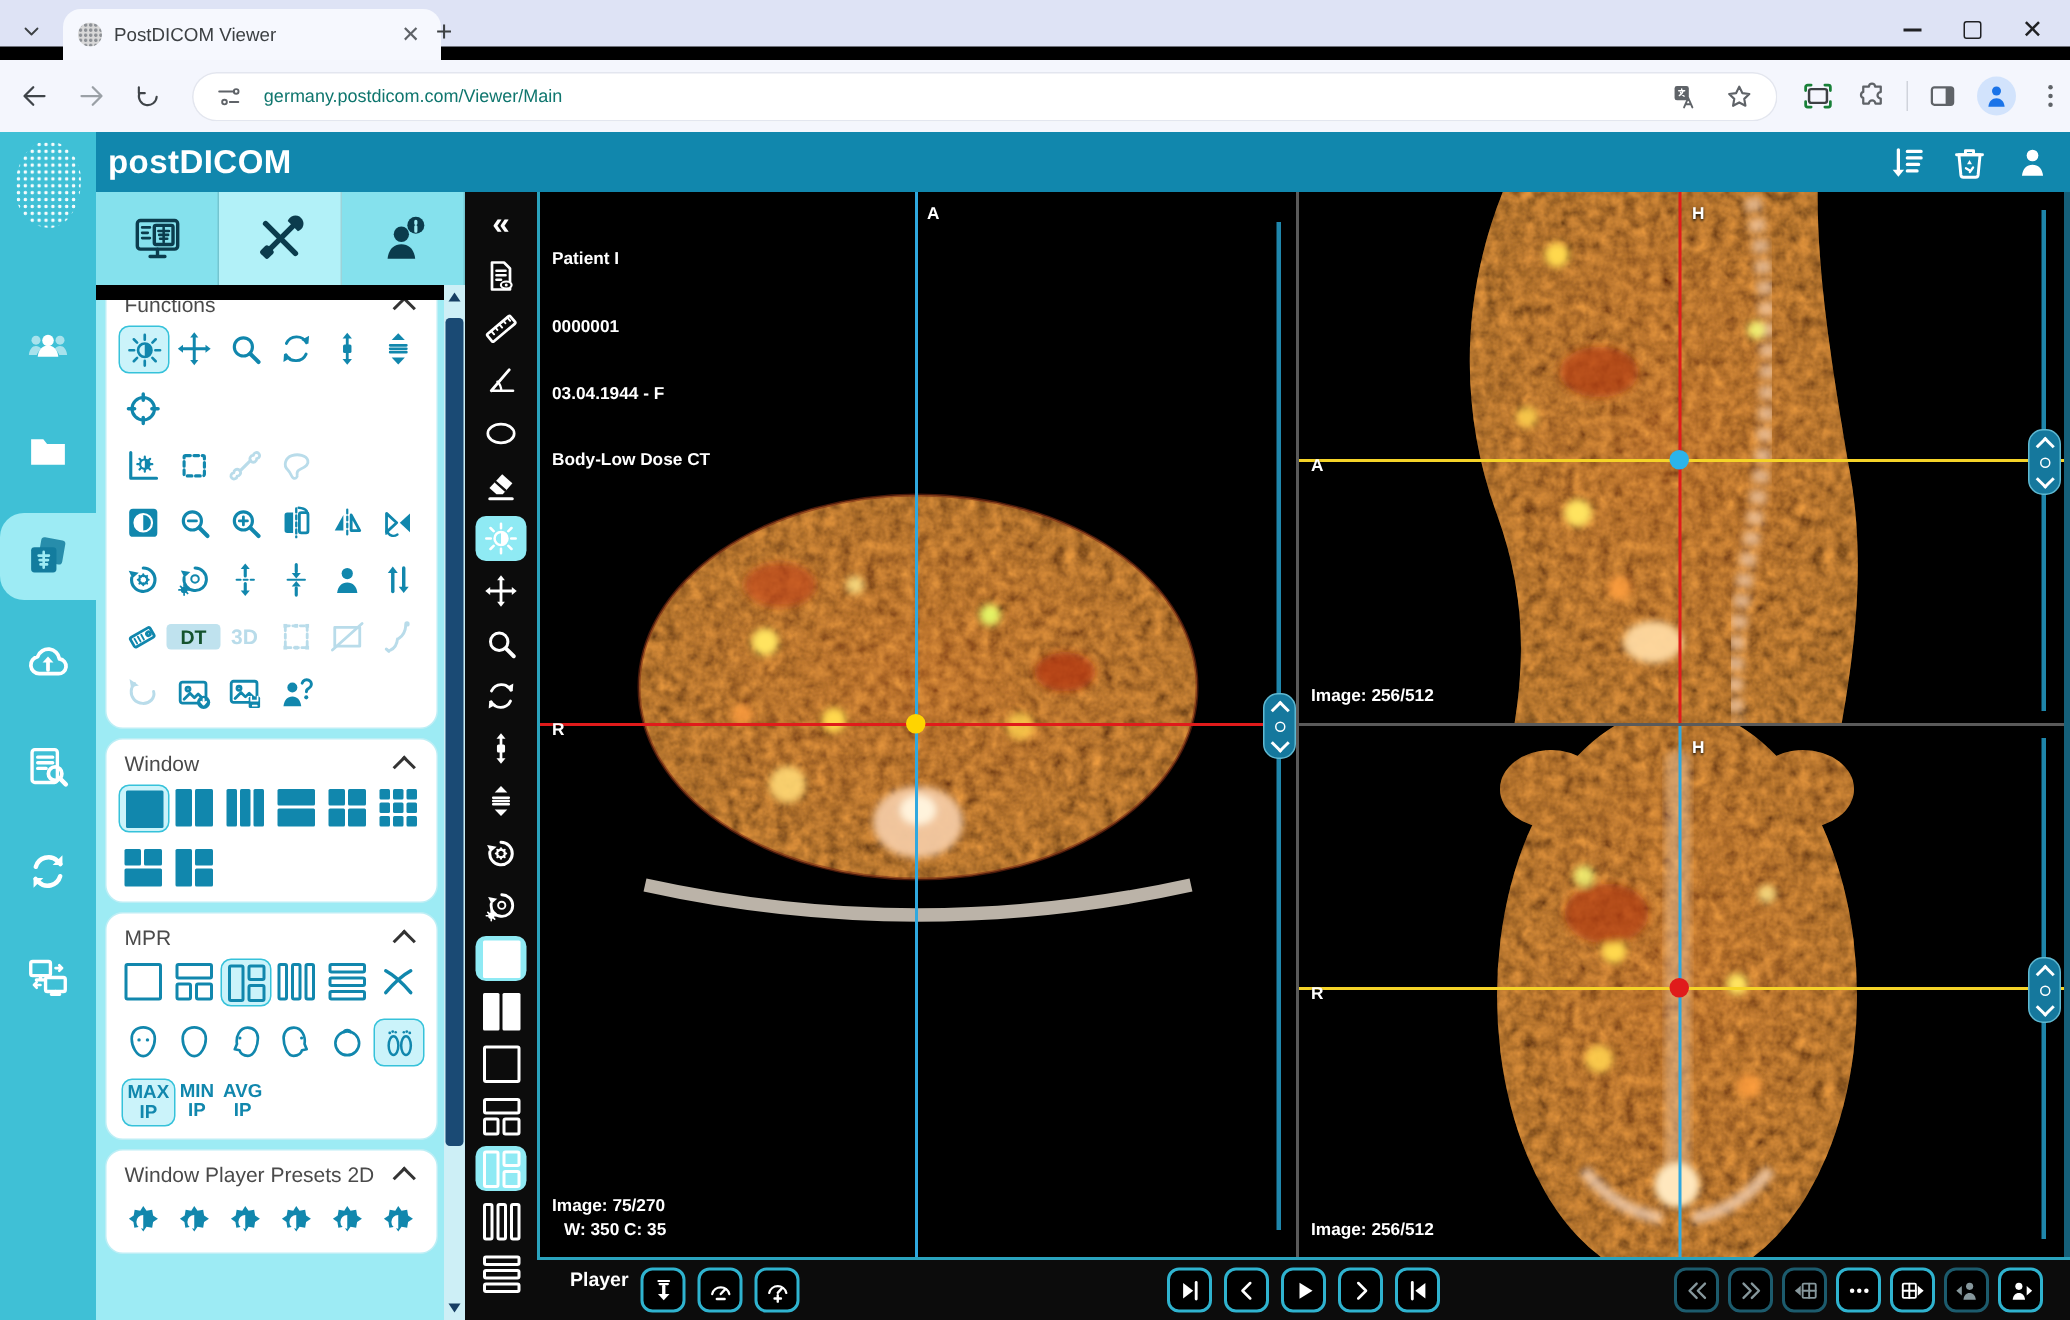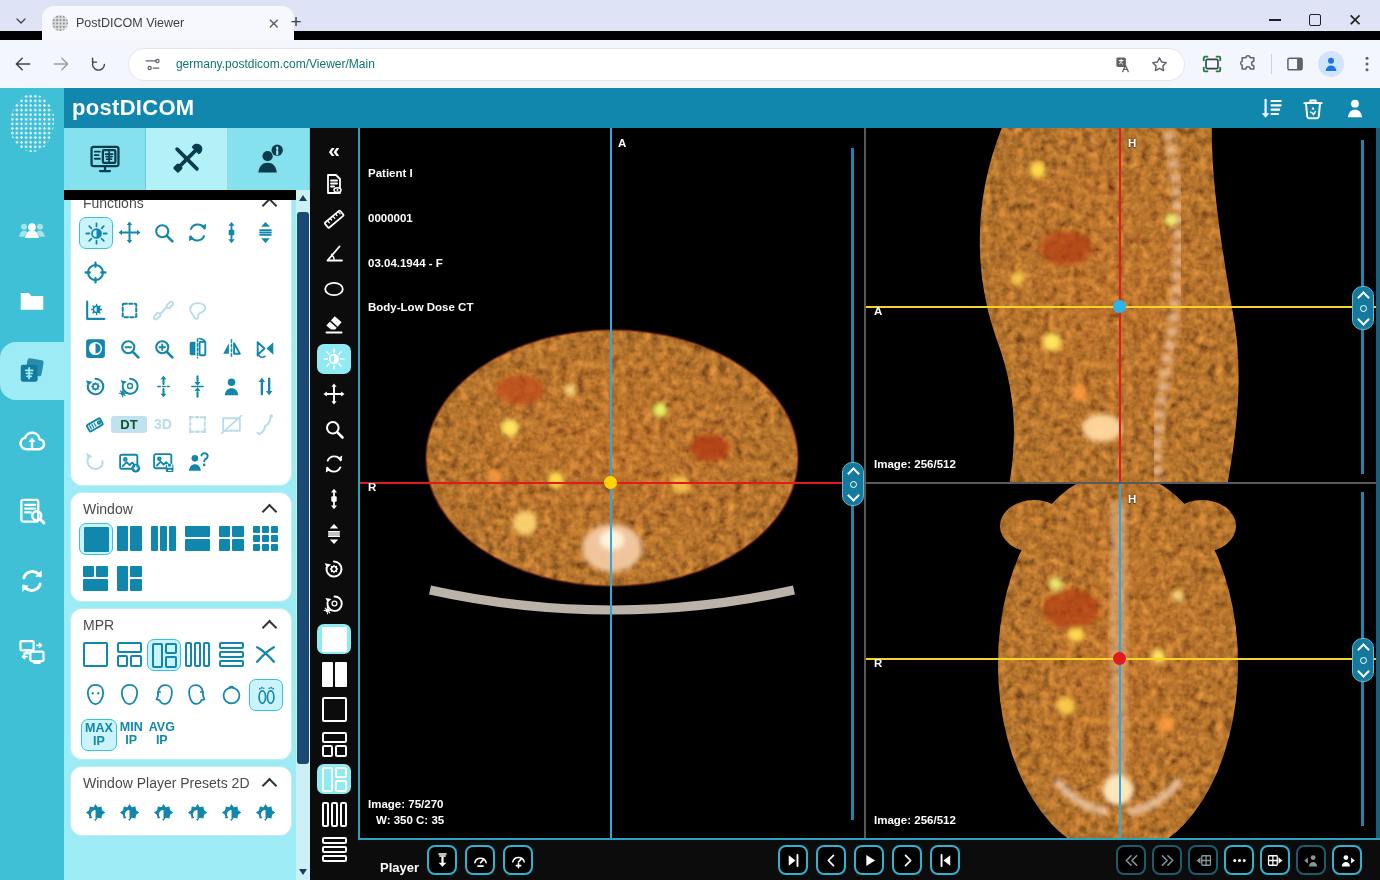--- a/index.html
+++ b/index.html
@@ -109,21 +109,21 @@
   .handle .cu{width:7px;height:7px;border-left:2px solid #fff;border-top:2px solid #fff;transform:rotate(45deg);margin-top:3px}
   .handle .cd{width:7px;height:7px;border-left:2px solid #fff;border-top:2px solid #fff;transform:rotate(225deg);margin-bottom:3px}
   .handle .c0{width:5px;height:5px;border:1.5px solid #fff;border-radius:50%}
 
   
   #playerbar{left:358px;top:838px;width:1022px;height:42px;background:#0c0c0c;border-top:2px solid #2aa3be;box-sizing:border-box;display:flex;align-items:center}
   #playerbar .plabel{color:#fff;font-weight:700;font-size:13px;margin-left:12px}
   .pbtn{width:30px;height:30px;border:2px solid #2fb3cf;border-radius:8px;background:#000;color:#fff;display:flex;align-items:center;justify-content:center;box-sizing:border-box}
   .pbtn svg.ic{width:19px;height:19px}
   .pbtn.dim{border-color:#1c5b6d;color:#86979c}
-  #pleft{display:flex;gap:8px;align-items:flex-end;margin-left:10px}
+  #pleft{display:flex;gap:8px;align-items:flex-start;margin-left:10px}
   #pcenter{position:absolute;left:0;right:0;display:flex;gap:8px;justify-content:center}
   #pright{position:absolute;right:18px;display:flex;gap:6px}
 </style>
 </head>
 <body>
 
 <svg width="0" height="0" style="position:absolute">
 <defs>
   <filter id="noise" x="-5%" y="-5%" width="110%" height="110%">
     <feTurbulence type="fractalNoise" baseFrequency="0.12" numOctaves="3" seed="5" result="n"></feTurbulence>

